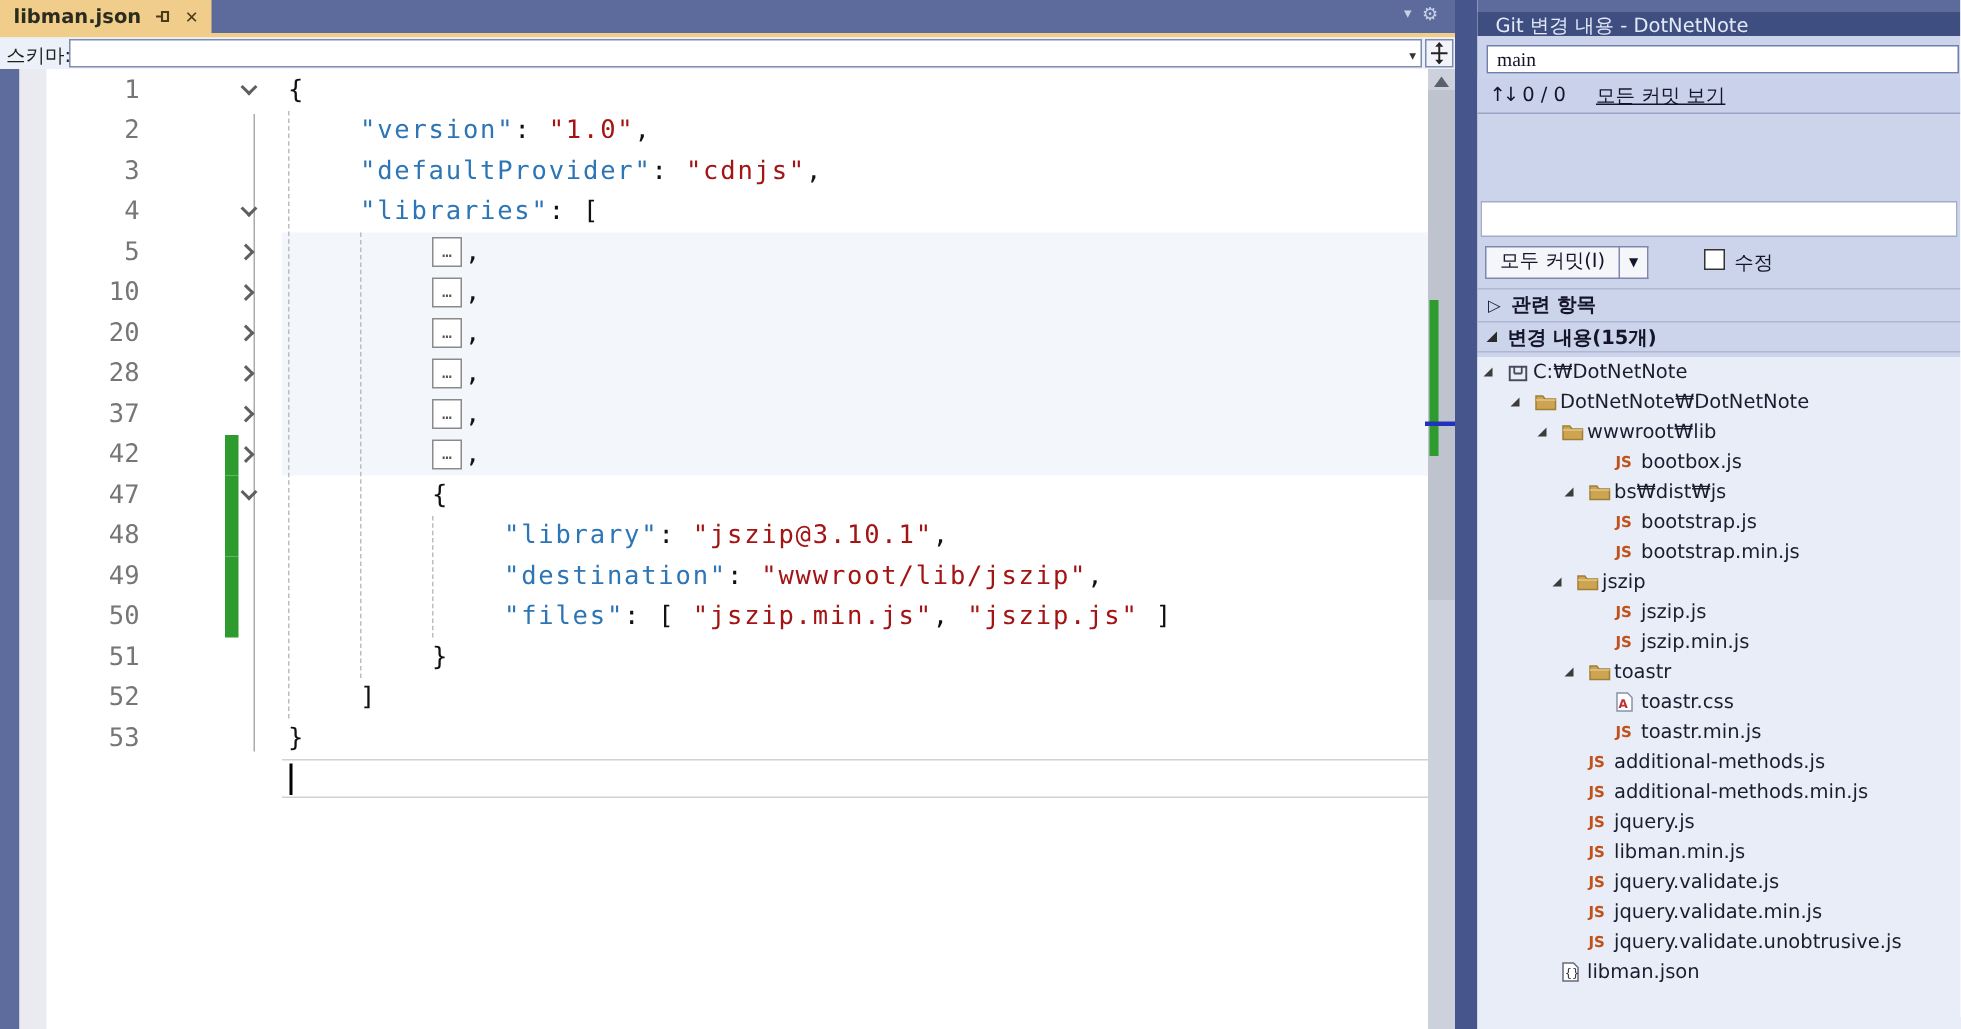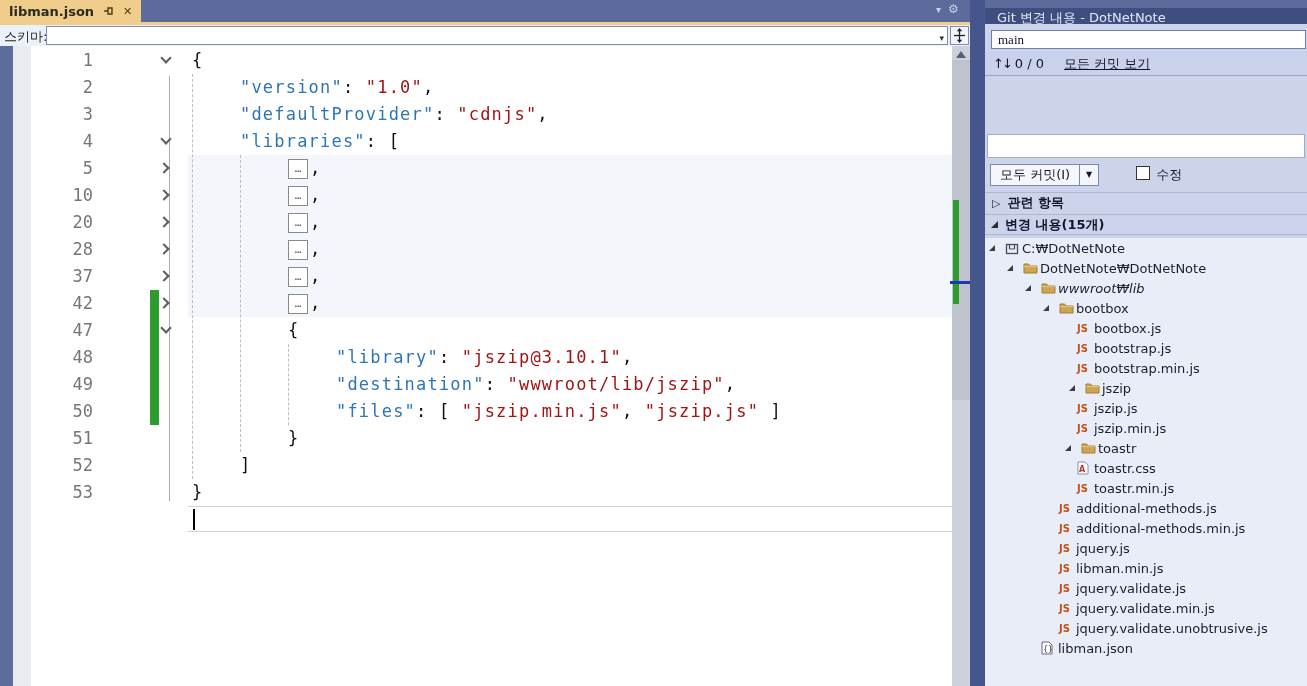--- a/index.html
+++ b/index.html
@@ -278,66 +278,66 @@
             <span class="tri"></span>
           </span>
           <span class="t-icon">
             <svg width="15" height="12" viewBox="0 0 15 12">
               <path d="M1 2 h4.5 l1.5 2 H14 v7 H1 z" fill="#CDA452" stroke="#A07F35" stroke-width="1"></path>
               <path d="M1 4.6 H14" stroke="#E4C788" stroke-width="1"></path>
             </svg>
           </span>
           <span class="t-label">DotNetNote₩DotNetNote</span>
         </div>
-        <div class="t-row" style="padding-left: 40px; font-style: italic;">
+        <div class="t-row" style="padding-left: 40px;">
           <span class="t-exp">
             <span class="tri"></span>
           </span>
           <span class="t-icon">
             <svg width="15" height="12" viewBox="0 0 15 12">
               <path d="M1 2 h4.5 l1.5 2 H14 v7 H1 z" fill="#CDA452" stroke="#A07F35" stroke-width="1"></path>
               <path d="M1 4.6 H14" stroke="#E4C788" stroke-width="1"></path>
             </svg>
           </span>
           <span class="t-label">wwwroot₩lib</span>
         </div>
+        <div class="t-row" style="padding-left: 76px;">
+          <span class="t-exp"></span>
+          <span class="t-icon">
+            <span class="js-badge">JS</span>
+          </span>
+          <span class="t-label">bootbox.js</span>
+        </div>
         <div class="t-row" style="padding-left: 58px;">
           <span class="t-exp">
             <span class="tri"></span>
           </span>
           <span class="t-icon">
             <svg width="15" height="12" viewBox="0 0 15 12">
               <path d="M1 2 h4.5 l1.5 2 H14 v7 H1 z" fill="#CDA452" stroke="#A07F35" stroke-width="1"></path>
               <path d="M1 4.6 H14" stroke="#E4C788" stroke-width="1"></path>
             </svg>
           </span>
-          <span class="t-label">bootbox</span>
-        </div>
-        <div class="t-row" style="padding-left: 76px;">
-          <span class="t-exp"></span>
-          <span class="t-icon">
-            <span class="js-badge">JS</span>
-          </span>
-          <span class="t-label">bootbox.js</span>
+          <span class="t-label">bs₩dist₩js</span>
         </div>
         <div class="t-row" style="padding-left: 76px;">
           <span class="t-exp"></span>
           <span class="t-icon">
             <span class="js-badge">JS</span>
           </span>
           <span class="t-label">bootstrap.js</span>
         </div>
         <div class="t-row" style="padding-left: 76px;">
           <span class="t-exp"></span>
           <span class="t-icon">
             <span class="js-badge">JS</span>
           </span>
           <span class="t-label">bootstrap.min.js</span>
         </div>
-        <div class="t-row" style="padding-left: 84px;">
+        <div class="t-row" style="padding-left: 50px;">
           <span class="t-exp">
             <span class="tri"></span>
           </span>
           <span class="t-icon">
             <svg width="15" height="12" viewBox="0 0 15 12">
               <path d="M1 2 h4.5 l1.5 2 H14 v7 H1 z" fill="#CDA452" stroke="#A07F35" stroke-width="1"></path>
               <path d="M1 4.6 H14" stroke="#E4C788" stroke-width="1"></path>
             </svg>
           </span>
           <span class="t-label">jszip</span>
@@ -349,21 +349,21 @@
           </span>
           <span class="t-label">jszip.js</span>
         </div>
         <div class="t-row" style="padding-left: 76px;">
           <span class="t-exp"></span>
           <span class="t-icon">
             <span class="js-badge">JS</span>
           </span>
           <span class="t-label">jszip.min.js</span>
         </div>
-        <div class="t-row" style="padding-left: 80px;">
+        <div class="t-row" style="padding-left: 58px;">
           <span class="t-exp">
             <span class="tri"></span>
           </span>
           <span class="t-icon">
             <svg width="15" height="12" viewBox="0 0 15 12">
               <path d="M1 2 h4.5 l1.5 2 H14 v7 H1 z" fill="#CDA452" stroke="#A07F35" stroke-width="1"></path>
               <path d="M1 4.6 H14" stroke="#E4C788" stroke-width="1"></path>
             </svg>
           </span>
           <span class="t-label">toastr</span>

